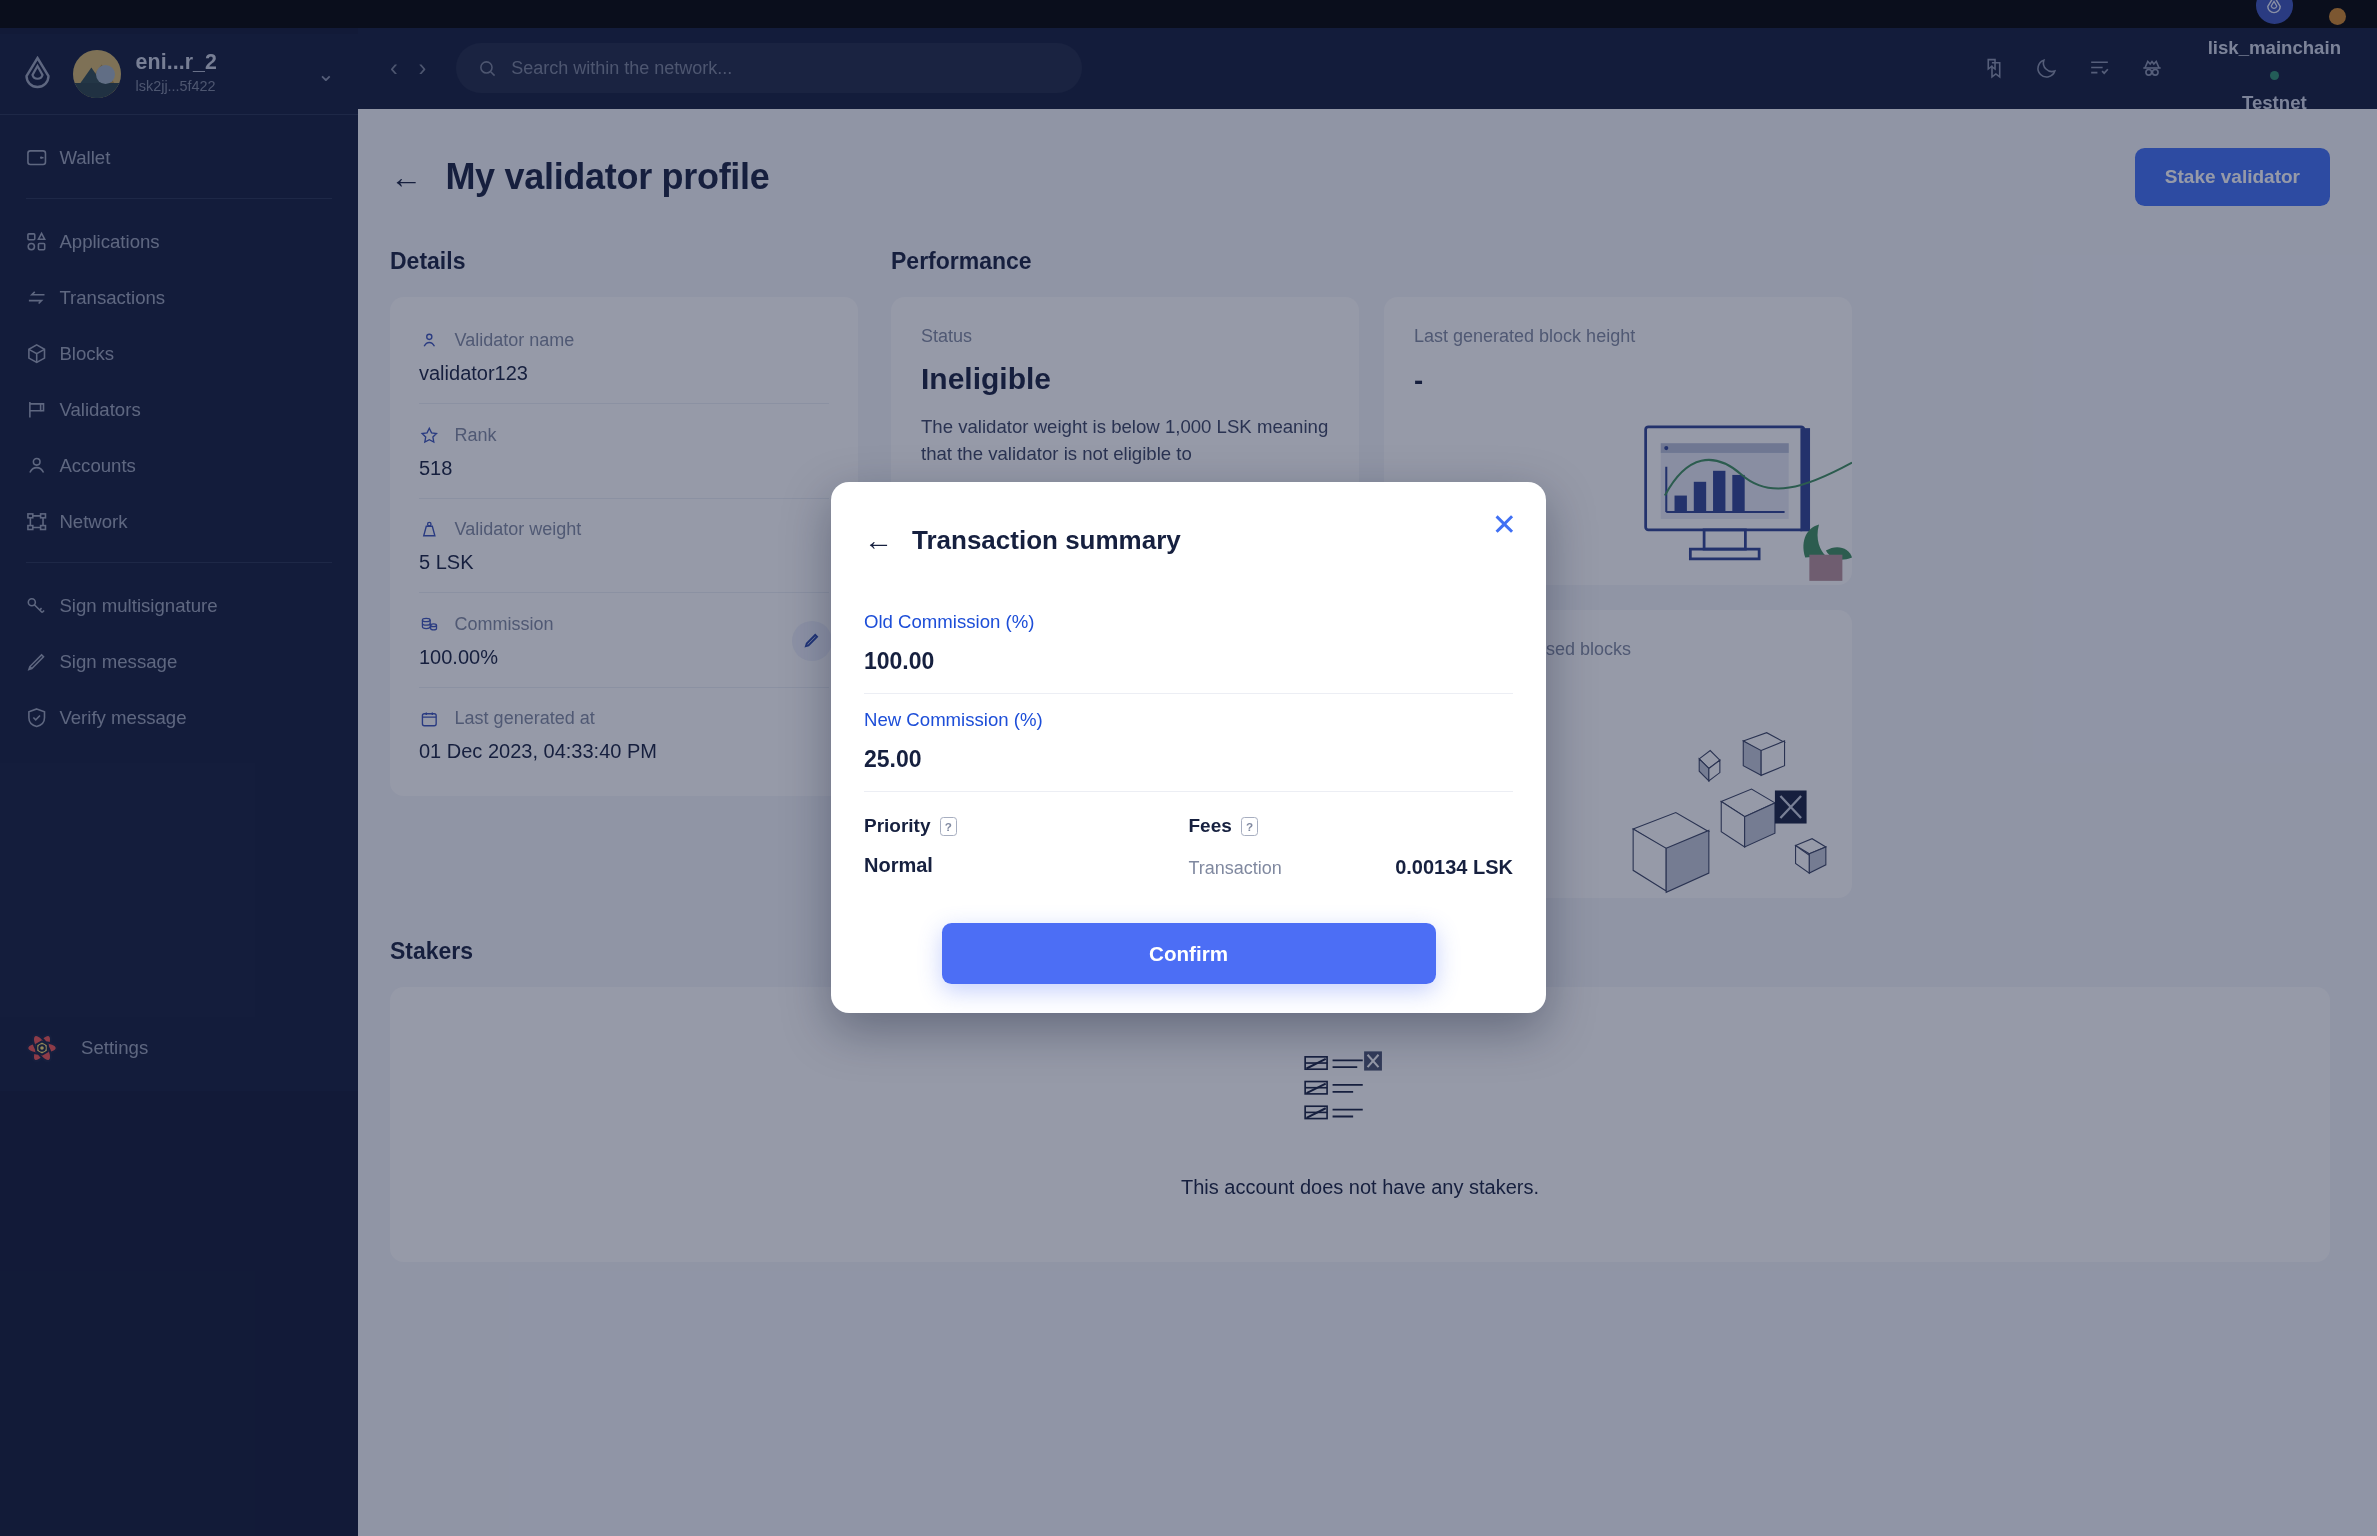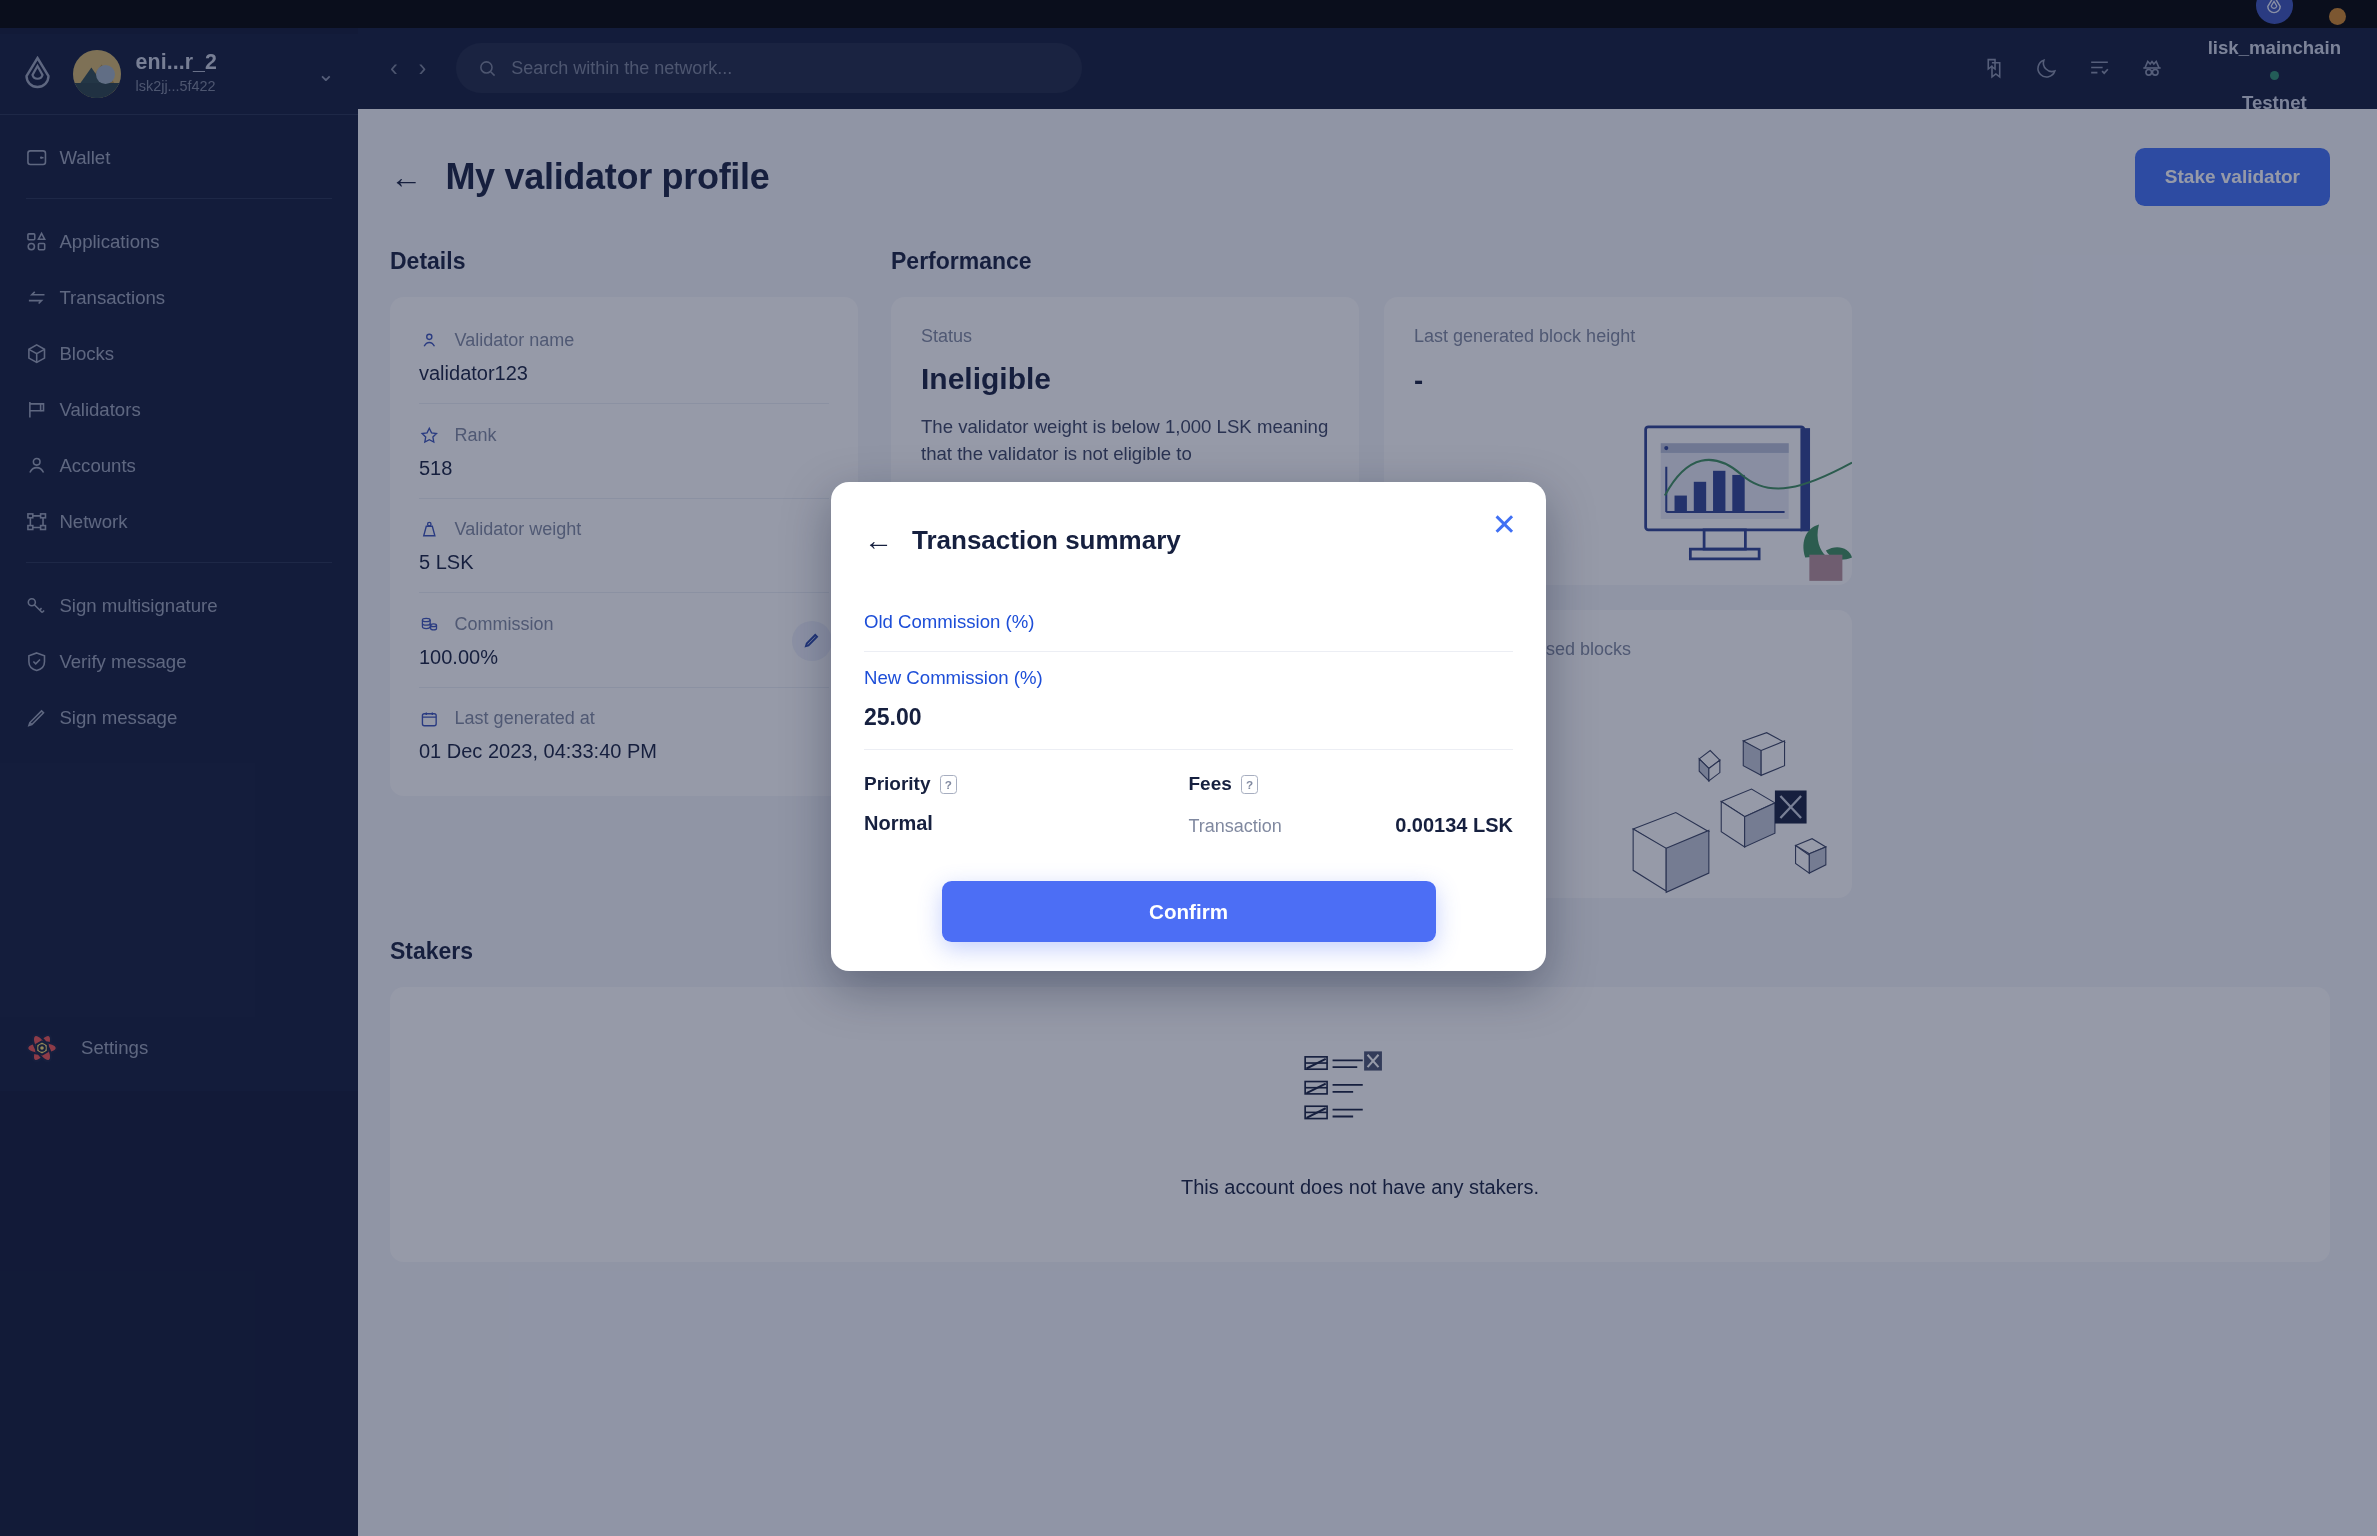--- a/index.html
+++ b/index.html
@@ -272,31 +272,31 @@
     <div class="sb-group">
       <div class="sb-item">
         <svg width="23.4" height="23.4" viewBox="0 0 24 24" fill="none" stroke="#9aa2b7" stroke-width="1.6">
           <circle cx="7" cy="8.5" r="3.6"></circle>
             <path d="M9.6 11l8 8M15 16.5l2-2M17.6 19l2-2"></path>
         </svg>
         <span>Sign multisignature</span>
       </div>
       <div class="sb-item">
         <svg width="23.4" height="23.4" viewBox="0 0 24 24" fill="none" stroke="#9aa2b7" stroke-width="1.6">
+          <path d="M4 20l3-1 12-12-2-2L5 17z"></path>
+            <path d="M5 17l2 2"></path>
+        </svg>
+        <span>Sign message</span>
+      </div>
+      <div class="sb-item">
+        <svg width="23.4" height="23.4" viewBox="0 0 24 24" fill="none" stroke="#9aa2b7" stroke-width="1.6">
           <path d="M12 3l8 3v6c0 4.5-3.3 7.8-8 9-4.7-1.2-8-4.5-8-9V6z"></path>
             <path d="M8.6 11.8l2.4 2.4 4.4-4.4"></path>
         </svg>
         <span>Verify message</span>
-      </div>
-      <div class="sb-item">
-        <svg width="23.4" height="23.4" viewBox="0 0 24 24" fill="none" stroke="#9aa2b7" stroke-width="1.6">
-          <path d="M4 20l3-1 12-12-2-2L5 17z"></path>
-            <path d="M5 17l2 2"></path>
-        </svg>
-        <span>Sign message</span>
       </div>
     </div>
 
     <div class="sb-settings">
       <svg width="40" height="40" viewBox="0 0 60 60">
         <g stroke="#16203f" stroke-width="3" fill="#ef5350">
           <ellipse cx="30" cy="30" rx="9" ry="22" transform="rotate(30 30 30)"></ellipse>
           <ellipse cx="30" cy="30" rx="9" ry="22" transform="rotate(90 30 30)"></ellipse>
           <ellipse cx="30" cy="30" rx="9" ry="22" transform="rotate(150 30 30)"></ellipse>
         </g>
@@ -574,20 +574,21 @@
   <div class="modal">
     <span class="modal-close">✕</span>
     <div class="modal-head">
       <span class="modal-back">←</span>
       <span class="modal-title">Transaction summary</span>
     </div>
     <div class="modal-body">
 
       <div class="m-field">
         <div class="m-label">Old Commission (%)</div>
+        <div class="m-value">100.00</div>
       </div>
 
       <div class="m-field">
         <div class="m-label">New Commission (%)</div>
         <div class="m-value">25.00</div>
       </div>
 
       <div class="m-twocol">
         <div class="m-col">
           <div class="m-col-head">

